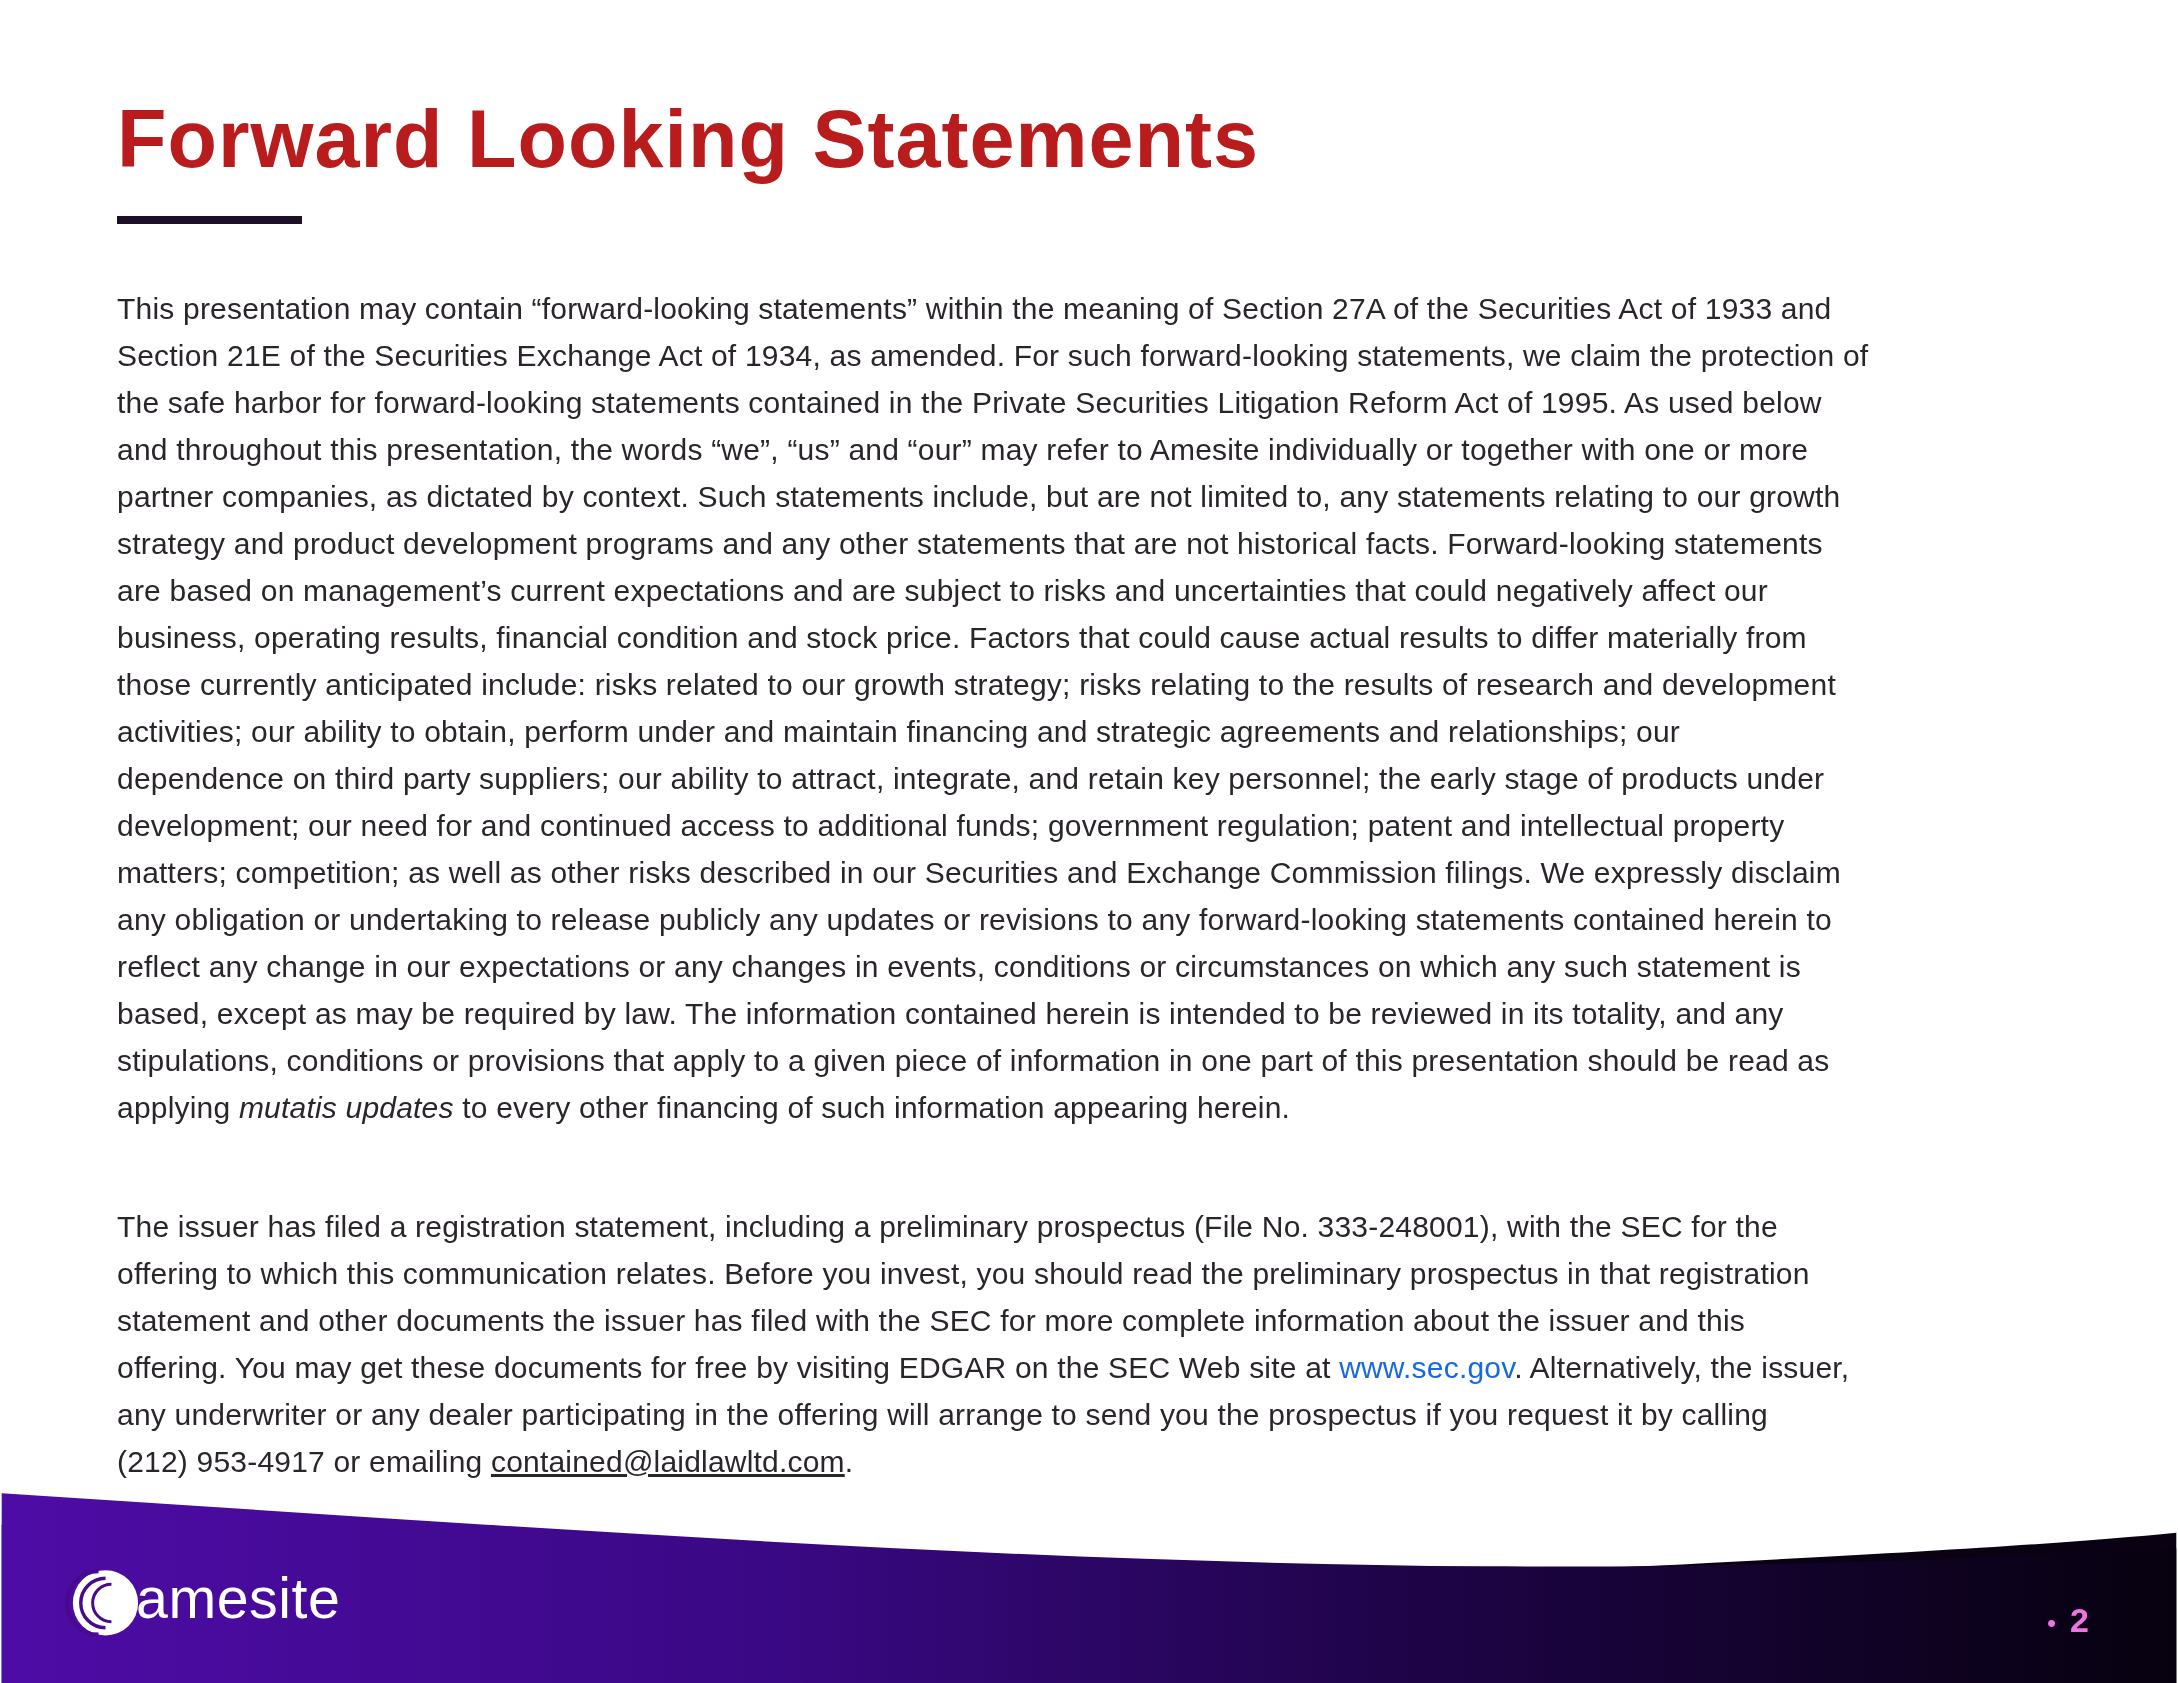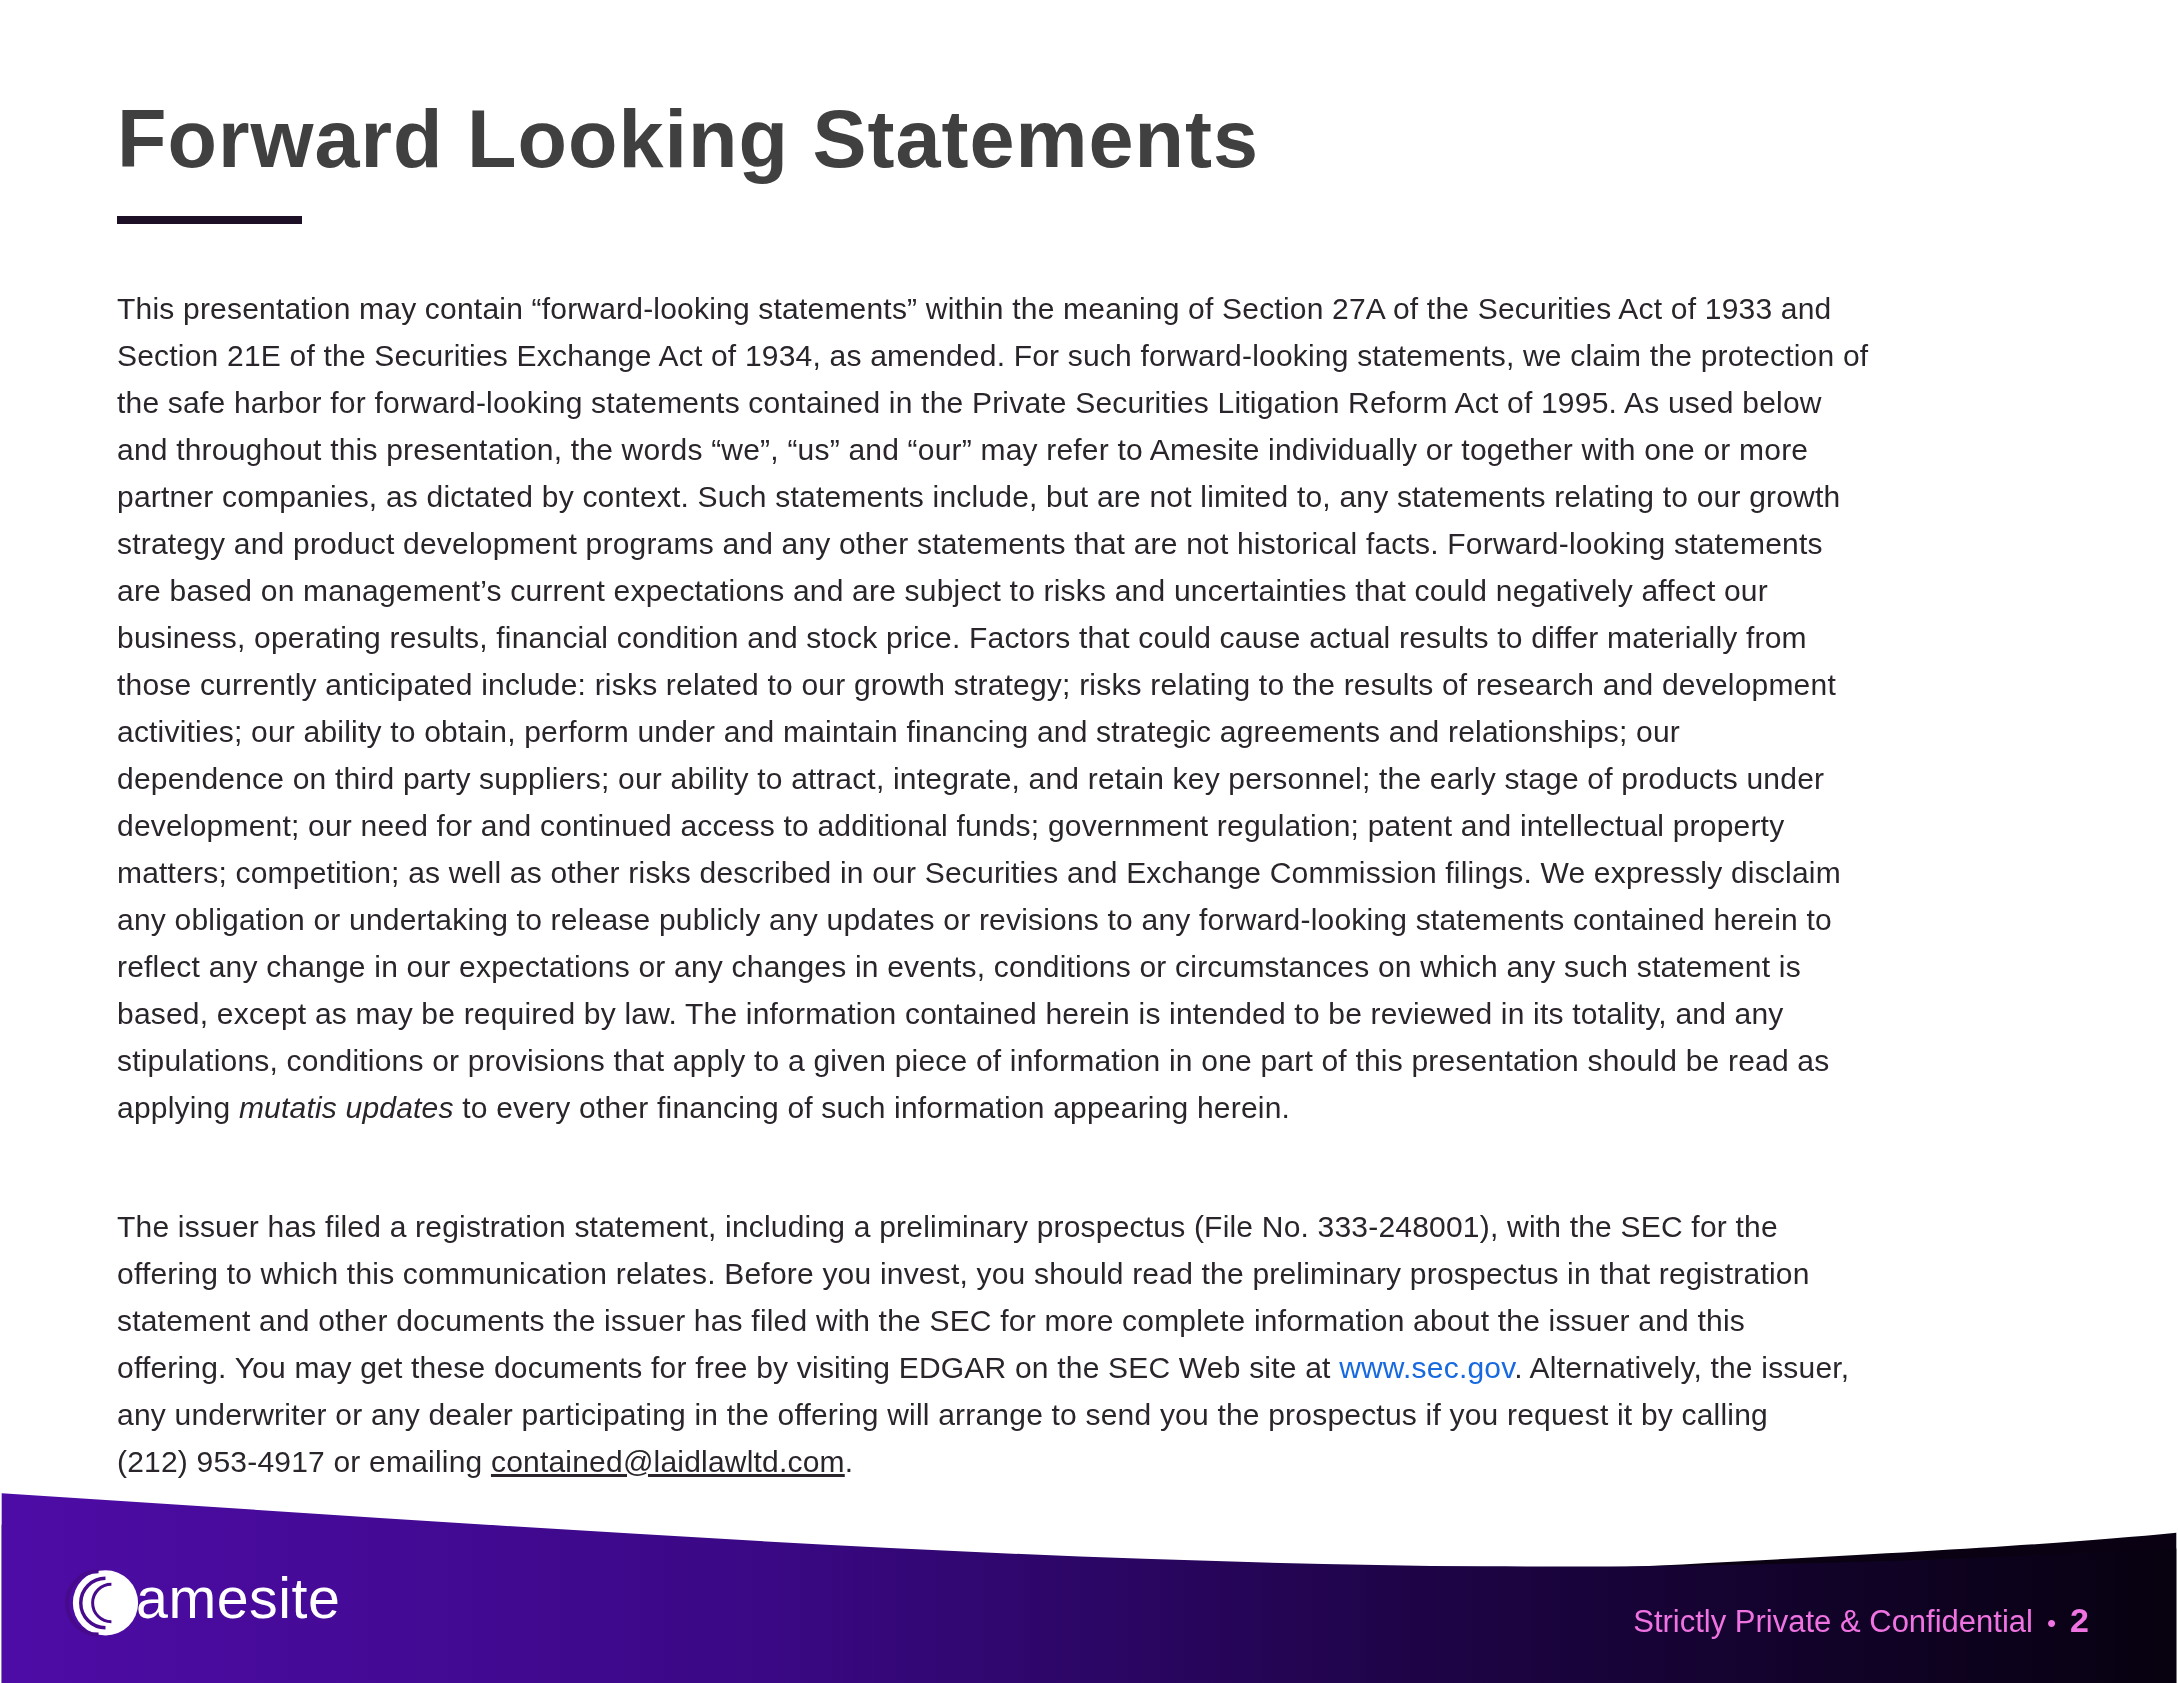--- a/index.html
+++ b/index.html
@@ -7,21 +7,21 @@
     position:relative;
     width:2178px;height:1683px;
     background:#ffffff;
     overflow:hidden;
     font-family:"Liberation Sans",sans-serif;
   }
   .content{position:absolute;left:117px;top:0;width:1990px;}
   h1.title{
     margin:99px 0 0 0;
     font-size:81px;line-height:81px;font-weight:bold;letter-spacing:1px;
-    color:#404040;
+    color:#b91c1c;
   }
   .title-rule{
     margin-top:36px;width:185px;height:8px;background:#1d1026;border:0;
   }
   p.body-par{
     margin:61px 0 0 0;
     font-size:30px;line-height:47px;
     color:#2a252b;
     white-space:pre-line;
     letter-spacing:0.2px;
@@ -90,19 +90,18 @@
     <g>
       <circle cx="105" cy="179" r="33" fill="#ffffff"></circle>
       <path d="M 98,147 A 31 31 0 0 0 98,211" fill="none" stroke="#470a8d" stroke-width="4"></path>
       <path d="M 105,154 A 25 25 0 0 0 105,204" fill="none" stroke="#470a8d" stroke-width="3.5"></path>
       <path d="M 111,160 A 19 19 0 0 0 111,198" fill="none" stroke="#470a8d" stroke-width="3"></path>
       <text x="136" y="194" font-family="Liberation Sans, sans-serif" font-size="58" font-weight="500" fill="#ffffff" letter-spacing="0.5">amesite</text>
     </g>
   </svg>
 
   <div class="footer-note">
-    <span>Strictly Private &amp; Confidential</span>
     <span class="sep">•</span>
     <span class="pgnum">2</span>
   </div>
 
 </div>
 
 
 </body></html>

